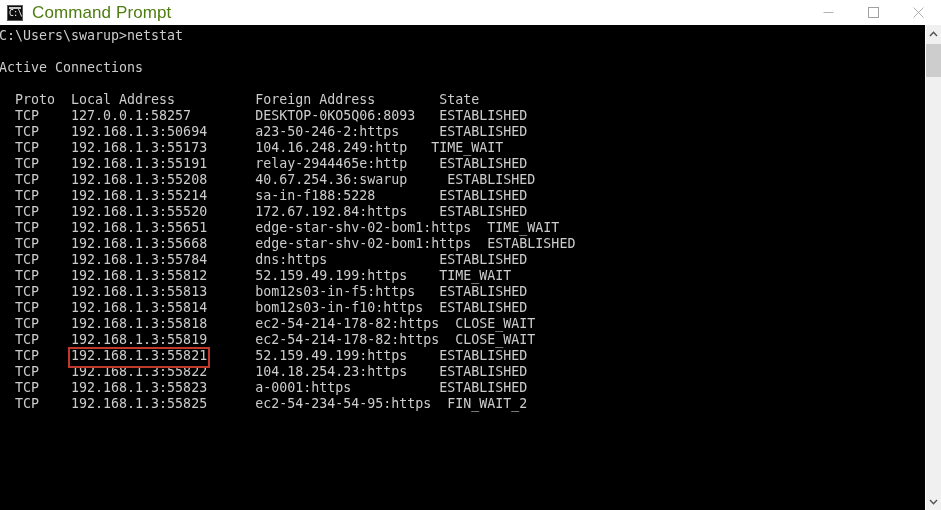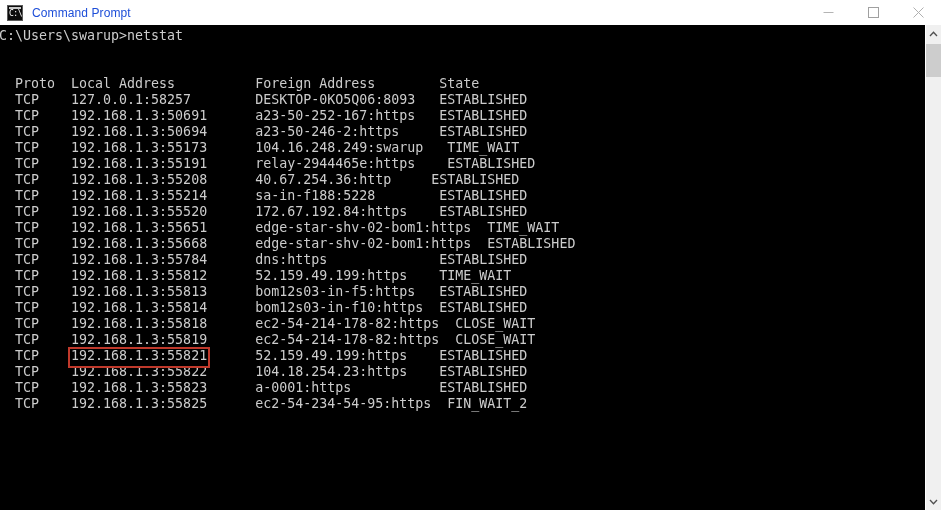--- a/index.html
+++ b/index.html
@@ -55,22 +55,22 @@
     left: 1px;
     top: 3px;
     font-family: "DejaVu Sans Mono", monospace;
     font-size: 8px;
     line-height: 9px;
     color: #ffffff;
     letter-spacing: -0.5px;
   }
   .tb-title {
     font-family: "Liberation Sans", sans-serif;
-    font-size: 12px;
-    color: #1d4ed8;
+    font-size: 17px;
+    color: #4d7c0f;
     white-space: nowrap;
     letter-spacing: 0.1px;
   }
   .tb-spacer { flex: 1 1 auto; }
   .tb-btns {
     display: flex;
     height: 25px;
     align-items: center;
   }
   .tb-btn {
@@ -182,28 +182,28 @@
           <line x1="10.5" y1="0.5" x2="0.5" y2="10.5" stroke="#b0b0b0" stroke-width="1"></line>
         </svg>
       </div>
     </div>
   </div>
 
   <div class="term">
     <div class="term-inner">
       <div class="line">C:\Users\swarup&gt;netstat</div>
       <div class="line blank"></div>
+      <div class="line">Active Connections</div>
       <div class="line blank"></div>
       <div class="line">  Proto  Local Address          Foreign Address        State</div>
       <div class="line">  TCP    127.0.0.1:58257        DESKTOP-0KO5Q06:8093   ESTABLISHED</div>
-      <div class="line">  TCP    192.168.1.3:50691      a23-50-252-167:https   ESTABLISHED</div>
       <div class="line">  TCP    192.168.1.3:50694      a23-50-246-2:https     ESTABLISHED</div>
-      <div class="line">  TCP    192.168.1.3:55173      104.16.248.249:swarup   TIME_WAIT</div>
-      <div class="line">  TCP    192.168.1.3:55191      relay-2944465e:https    ESTABLISHED</div>
-      <div class="line">  TCP    192.168.1.3:55208      40.67.254.36:http     ESTABLISHED</div>
+      <div class="line">  TCP    192.168.1.3:55173      104.16.248.249:http   TIME_WAIT</div>
+      <div class="line">  TCP    192.168.1.3:55191      relay-2944465e:http    ESTABLISHED</div>
+      <div class="line">  TCP    192.168.1.3:55208      40.67.254.36:swarup     ESTABLISHED</div>
       <div class="line">  TCP    192.168.1.3:55214      sa-in-f188:5228        ESTABLISHED</div>
       <div class="line">  TCP    192.168.1.3:55520      172.67.192.84:https    ESTABLISHED</div>
       <div class="line">  TCP    192.168.1.3:55651      edge-star-shv-02-bom1:https  TIME_WAIT</div>
       <div class="line">  TCP    192.168.1.3:55668      edge-star-shv-02-bom1:https  ESTABLISHED</div>
       <div class="line">  TCP    192.168.1.3:55784      dns:https              ESTABLISHED</div>
       <div class="line">  TCP    192.168.1.3:55812      52.159.49.199:https    TIME_WAIT</div>
       <div class="line">  TCP    192.168.1.3:55813      bom12s03-in-f5:https   ESTABLISHED</div>
       <div class="line">  TCP    192.168.1.3:55814      bom12s03-in-f10:https  ESTABLISHED</div>
       <div class="line">  TCP    192.168.1.3:55818      ec2-54-214-178-82:https  CLOSE_WAIT</div>
       <div class="line">  TCP    192.168.1.3:55819      ec2-54-214-178-82:https  CLOSE_WAIT</div>

